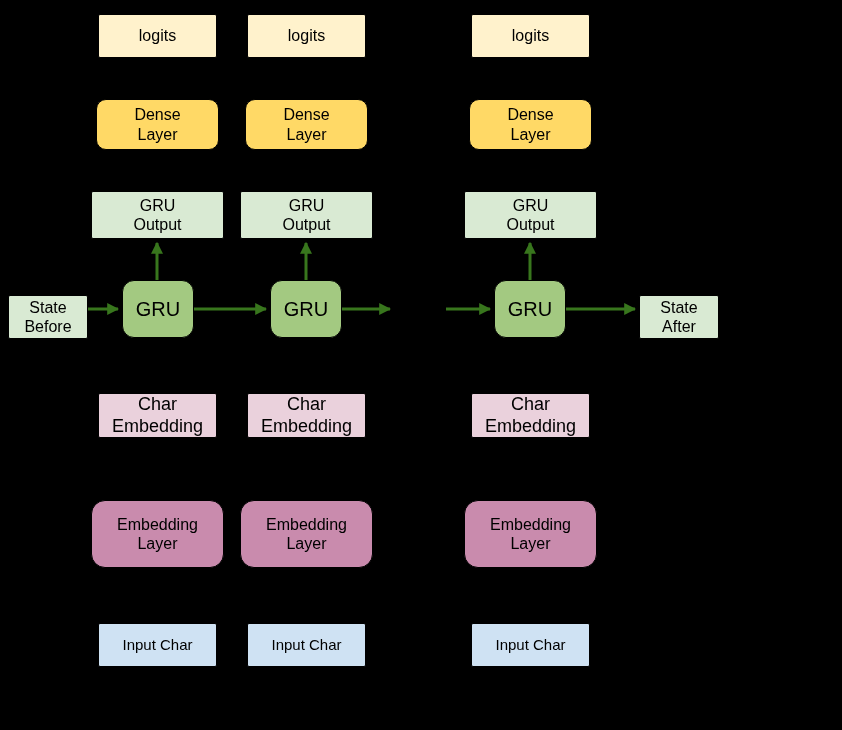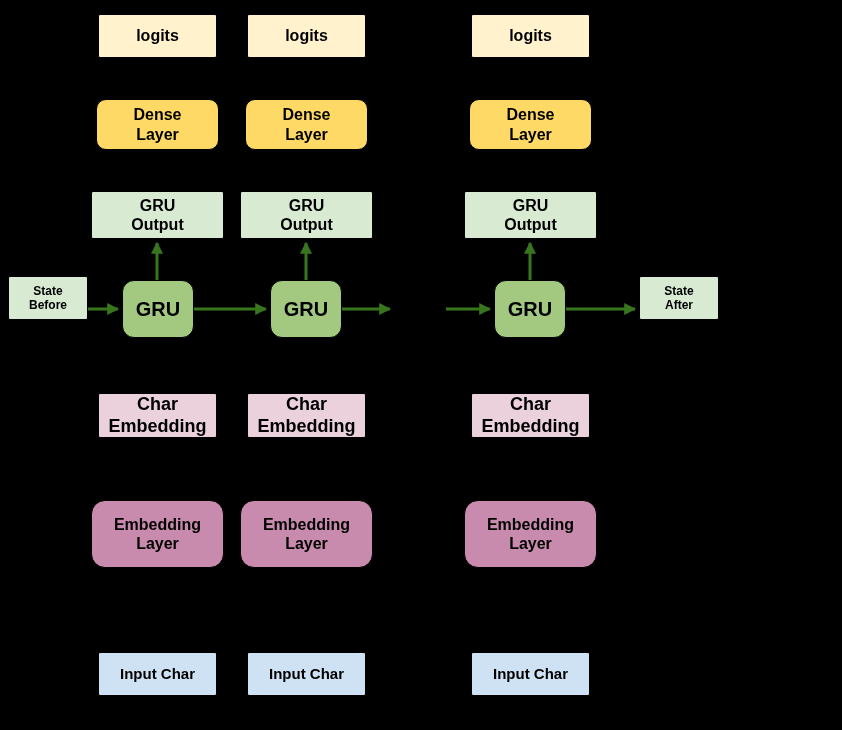--- a/index.html
+++ b/index.html
@@ -10,47 +10,47 @@
     background: #000000;
     font-family: "Liberation Sans", sans-serif;
     overflow: hidden;
   }
   .box {
     position: absolute;
     display: flex;
     align-items: center;
     justify-content: center;
     text-align: center;
-    font-weight: bold;
+    font-weight: normal;
     color: #000;
     white-space: pre-line;
     box-sizing: border-box;
     border: 1px solid #000;
     line-height: 1.2;
   }
   
   .logits    { top: 14px;  height: 44px; font-size: 16px; border-radius: 2px; }
   .dense     { top: 99px;  height: 51px; font-size: 16px; border-radius: 10px; }
   .gruout    { top: 191px; height: 48px; font-size: 16px; border-radius: 2px; }
   .gru       { top: 280px; height: 58px; font-size: 20px; border-radius: 12px; }
   .charemb   { top: 393px; height: 45px; font-size: 18px; border-radius: 2px; }
   .emblayer  { top: 500px; height: 68px; font-size: 16px; border-radius: 14px; }
-  .inputchar { top: 652px; height: 44px; font-size: 15px; border-radius: 2px; }
+  .inputchar { top: 623px; height: 44px; font-size: 15px; border-radius: 2px; }
   
   .n { width: 119px; }   
   .m { width: 123px; }   
   .w { width: 133px; }   
   .g { width: 72px;  }   
   
   .c1.n { left: 98px; }  .c2.n { left: 247px; } .c3.n { left: 471px; }
   .c1.m { left: 96px; }  .c2.m { left: 245px; } .c3.m { left: 469px; }
   .c1.w { left: 91px; }  .c2.w { left: 240px; } .c3.w { left: 464px; }
   .c1.g { left: 122px; } .c2.g { left: 270px; } .c3.g { left: 494px; }
   
-  .state { width: 80px; height: 44px; top: 276px; font-size: 12px; border-radius: 2px; }
+  .state { width: 80px; height: 44px; top: 295px; font-size: 16px; border-radius: 2px; }
   .state-before { left: 8px; }
   .state-after  { left: 639px; }
   
   .arrows {
     position: absolute;
     left: 0; top: 0;
     width: 842px; height: 730px;
     pointer-events: none;
   }
 </style>

